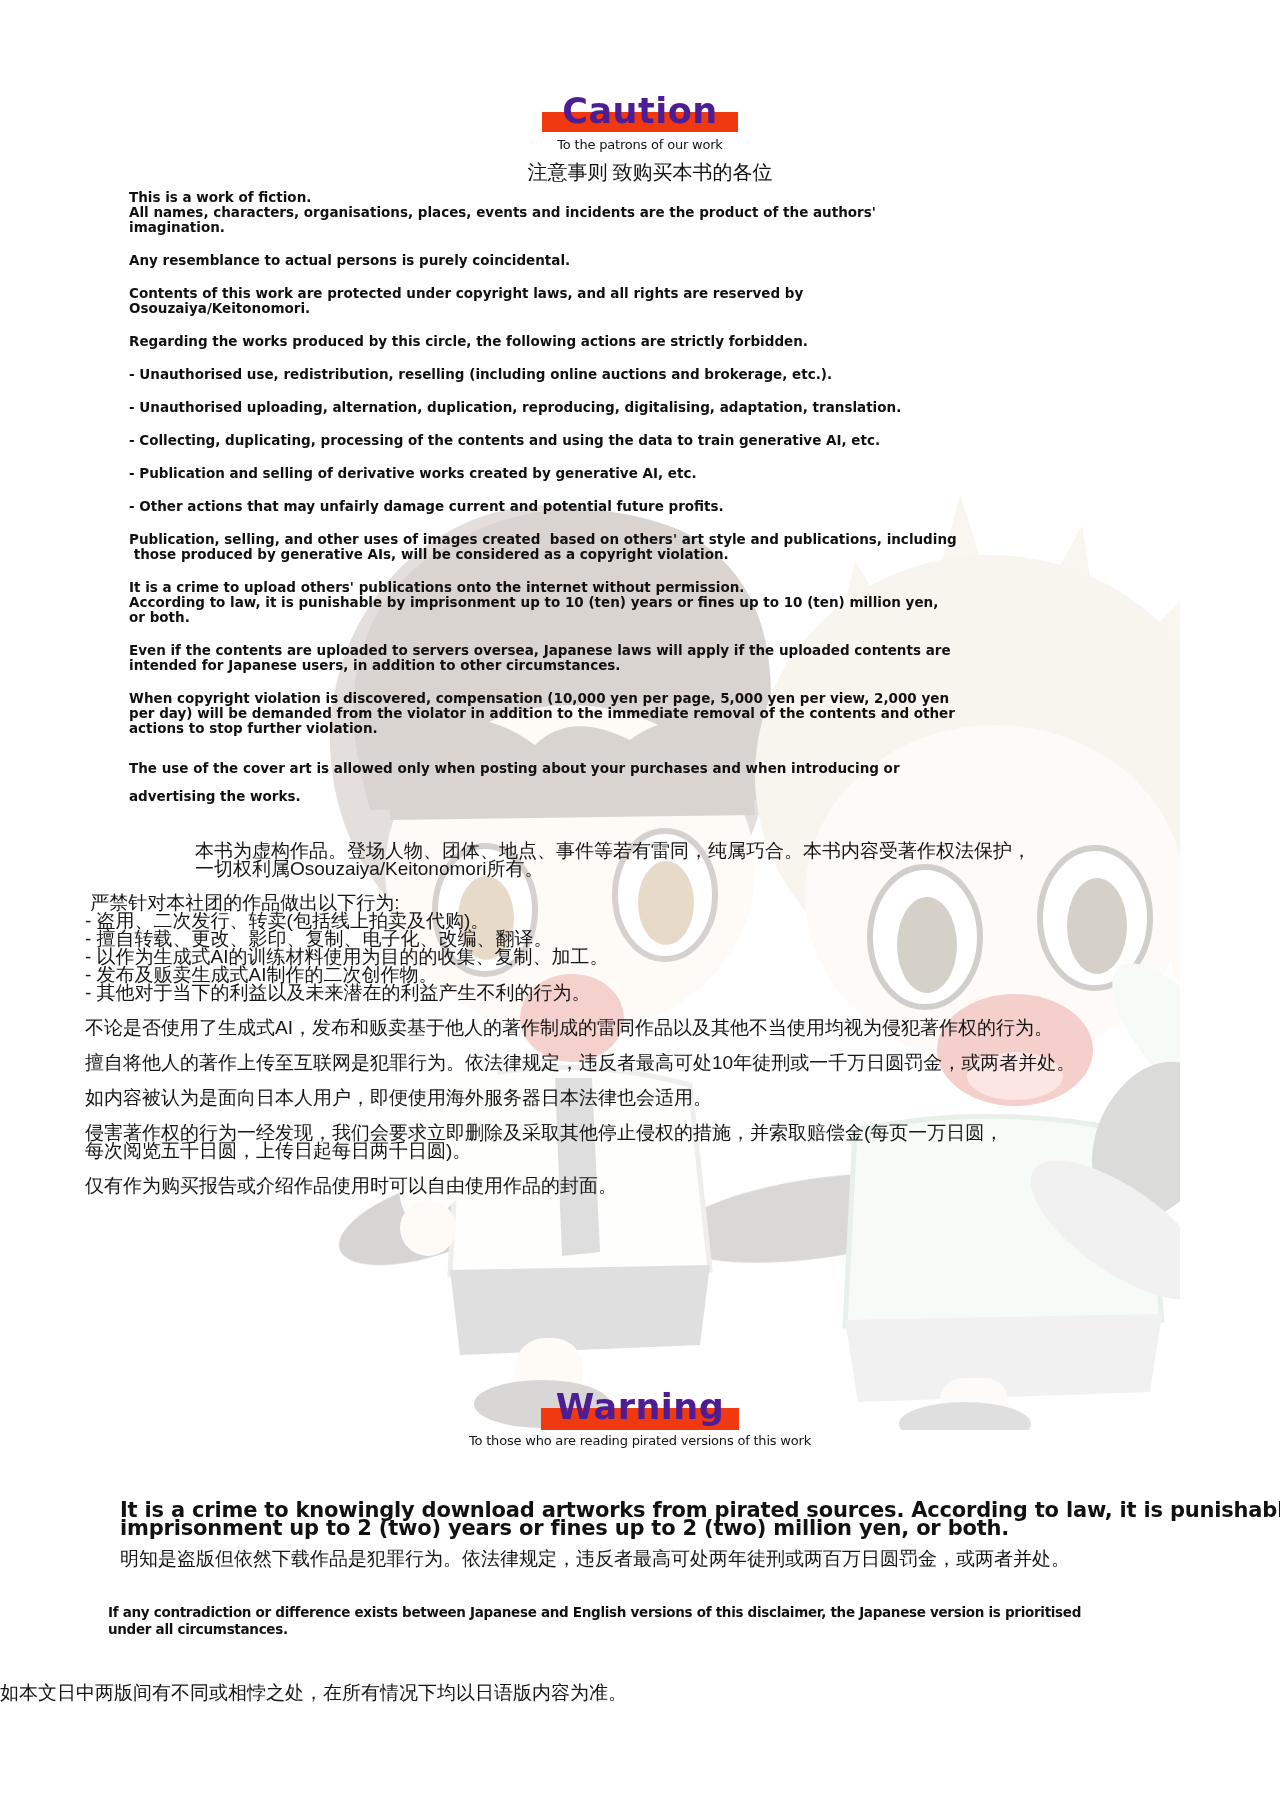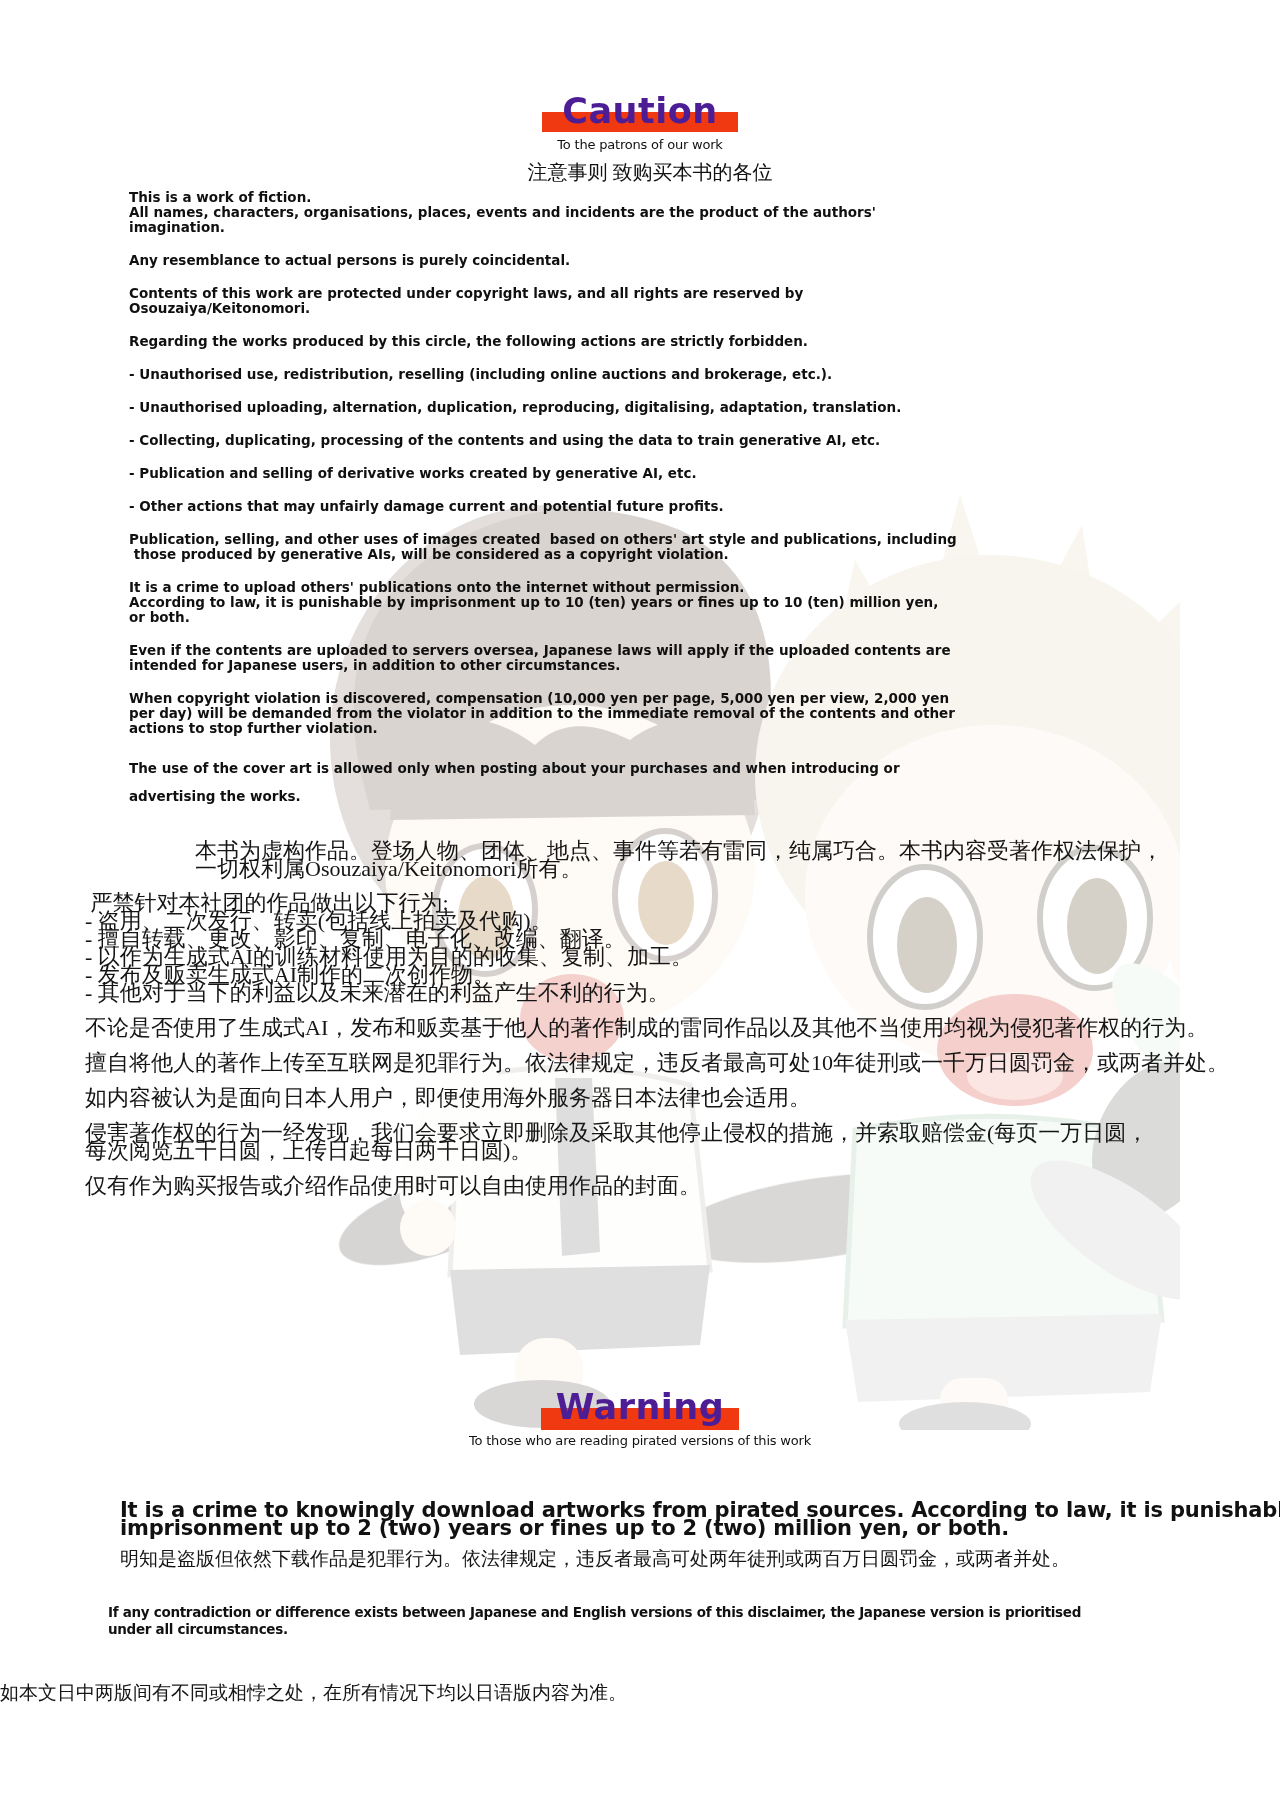--- a/index.html
+++ b/index.html
@@ -42,21 +42,21 @@
   #body-en {
     top: 190px; left: 108px; right: 40px;
     font-weight: bold; font-size: 13.5px; color: #101010; margin-left: 21px;
   }
   #body-en .para { margin-bottom: 18px; }
   #body-en .line { line-height: 15px; white-space: pre; }
   #body-en .para.spread .line { line-height: 28px; }
   
   #body-zh {
     top: 842px; left: 85px; right: 30px;
-    font-size: 22px; font-family: Liberation Serif, serif; color: #151515;
+    font-size: 19px; font-family: Liberation Sans, sans-serif; color: #151515;
   }
   #body-zh .para { margin-bottom: 17px; }
   #body-zh .para.indent { margin-left: 110px; margin-bottom: 16px; }
   #body-zh .line { line-height: 18px; white-space: pre; }
   
   #warn-en {
     top: 1502px; left: 120px; right: 40px;
     font-weight: bold; font-size: 21px; letter-spacing: -0.2px;
   }
   #warn-en .line { line-height: 17.5px; white-space: pre; }

